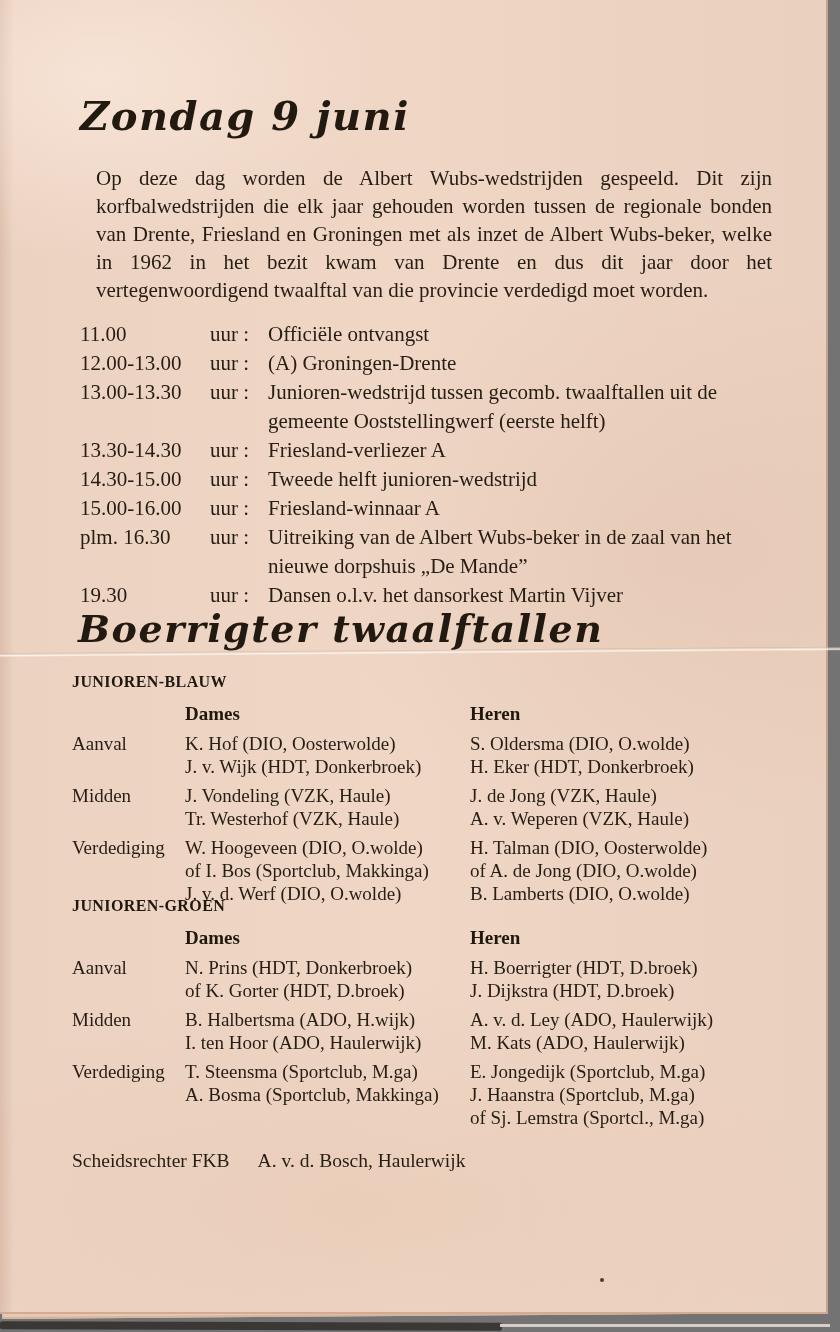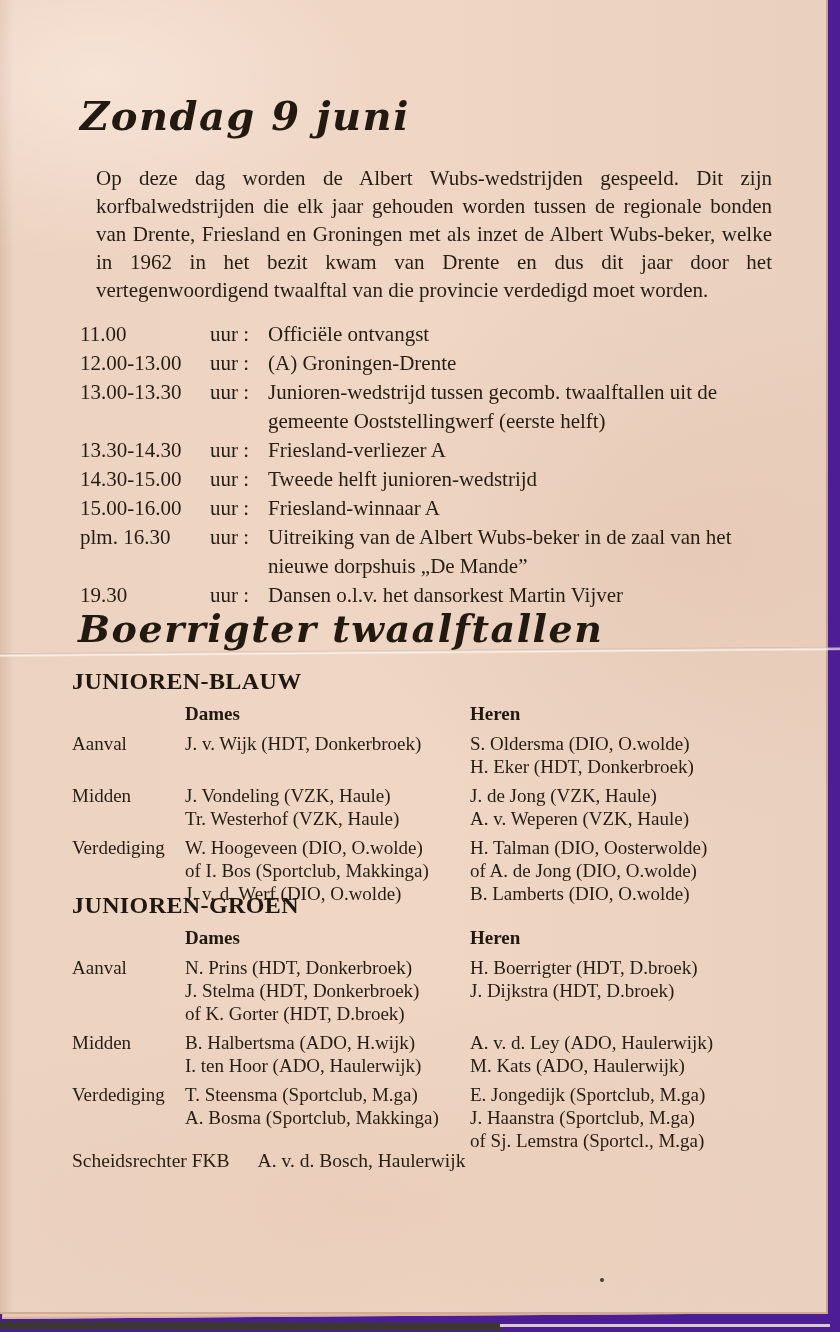--- a/index.html
+++ b/index.html
@@ -1,16 +1,16 @@
 <!DOCTYPE html>
 <html><head>
 <meta charset="utf-8">
 <style>
   html,body{margin:0;padding:0;background:#ffffff;}
-  .scan{position:relative;width:840px;height:1332px;background:#4c1d95;overflow:hidden;
+  .scan{position:relative;width:840px;height:1332px;background:#737373;overflow:hidden;
         font-family:"Liberation Serif", serif;color:#261d13;}
   .under-sheet{position:absolute;left:2px;top:1280px;width:824px;height:34px;z-index:1;
         background:#e6c9b5;border-bottom:2px solid #d7b49d;transform:rotate(-0.4deg);}
   .shadow-band{position:absolute;left:0;top:1322px;width:502px;height:8px;z-index:3;
         background:#3b3734;border-radius:2px;transform:rotate(0.15deg);}
   .shadow-band-light{position:absolute;left:500px;top:1324px;width:330px;height:3px;z-index:3;
         background:#d5cdc6;}
   .paper{position:absolute;left:0;top:0;width:826px;height:1312px;z-index:2;
         border-right:2px solid #c7a38c;border-bottom:2px solid #d2ab92;
         background:
@@ -32,21 +32,21 @@
   .srow{display:grid;grid-template-columns:118px 66px 1fr;}
   .srow .time{text-align:left;}
   .srow .uur{padding-left:12px;white-space:pre;}
   .srow .desc{padding-left:4px;}
 
   .heading2{position:absolute;left:78px;top:606px;font-size:38px;}
 
   .team{position:absolute;left:80px;width:690px;font-size:19px;line-height:23px;}
   .team-blauw{top:670px;}
   .team-groen{top:894px;}
-  .team h3{margin:0 0 9px -8px;font-size:24px;letter-spacing:0.4px;color:#20180f;}
+  .team h3{margin:0 0 9px -8px;font-size:16px;letter-spacing:0.4px;color:#20180f;}
   .trow{display:grid;grid-template-columns:105px 285px 1fr;margin-bottom:6px;}
   .thead{margin-bottom:7px;}
   .col-h{font-weight:700;color:#20180f;}
   .pos{margin-left:-8px;}
   .line{display:block;}
 
   .referee{position:absolute;left:72px;top:1150px;display:flex;gap:28px;font-size:19.5px;}
 </style>
 </head>
 <body>
@@ -112,20 +112,21 @@
     <section class="team team-blauw">
       <h3>JUNIOREN-BLAUW</h3>
       <div class="trow thead">
         <span class="pos"></span>
         <span class="col-h">Dames</span>
         <span class="col-h">Heren</span>
       </div>
       <div class="trow">
         <span class="pos">Aanval</span>
         <span class="cell">
+          <span class="line">K. Hof (DIO, Oosterwolde)</span>
           <span class="line">J. v. Wijk (HDT, Donkerbroek)</span>
         </span>
         <span class="cell">
           <span class="line">S. Oldersma (DIO, O.wolde)</span>
           <span class="line">H. Eker (HDT, Donkerbroek)</span>
         </span>
       </div>
       <div class="trow">
         <span class="pos">Midden</span>
         <span class="cell">
@@ -156,21 +157,20 @@
       <h3>JUNIOREN-GROEN</h3>
       <div class="trow thead">
         <span class="pos"></span>
         <span class="col-h">Dames</span>
         <span class="col-h">Heren</span>
       </div>
       <div class="trow">
         <span class="pos">Aanval</span>
         <span class="cell">
           <span class="line">N. Prins (HDT, Donkerbroek)</span>
-          <span class="line">J. Stelma (HDT, Donkerbroek)</span>
           <span class="line">of K. Gorter (HDT, D.broek)</span>
         </span>
         <span class="cell">
           <span class="line">H. Boerrigter (HDT, D.broek)</span>
           <span class="line">J. Dijkstra (HDT, D.broek)</span>
         </span>
       </div>
       <div class="trow">
         <span class="pos">Midden</span>
         <span class="cell">

